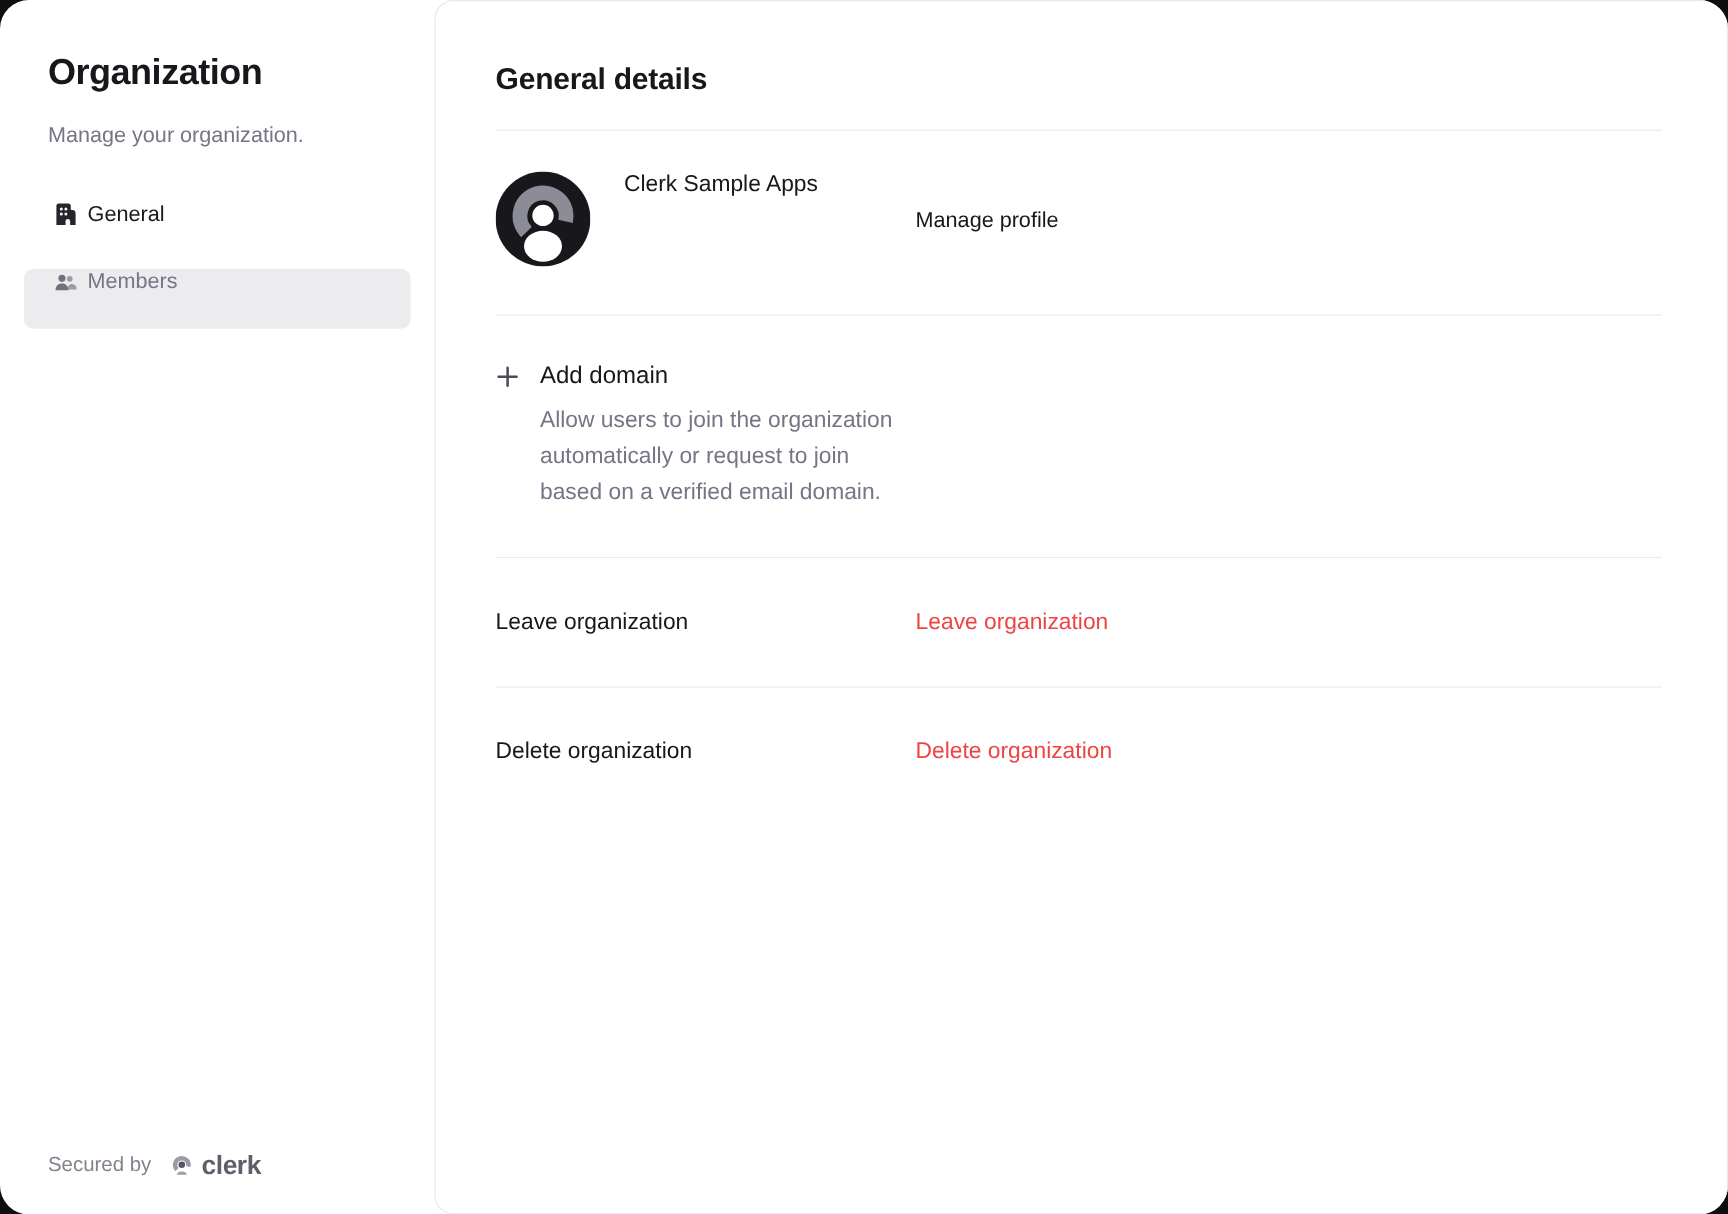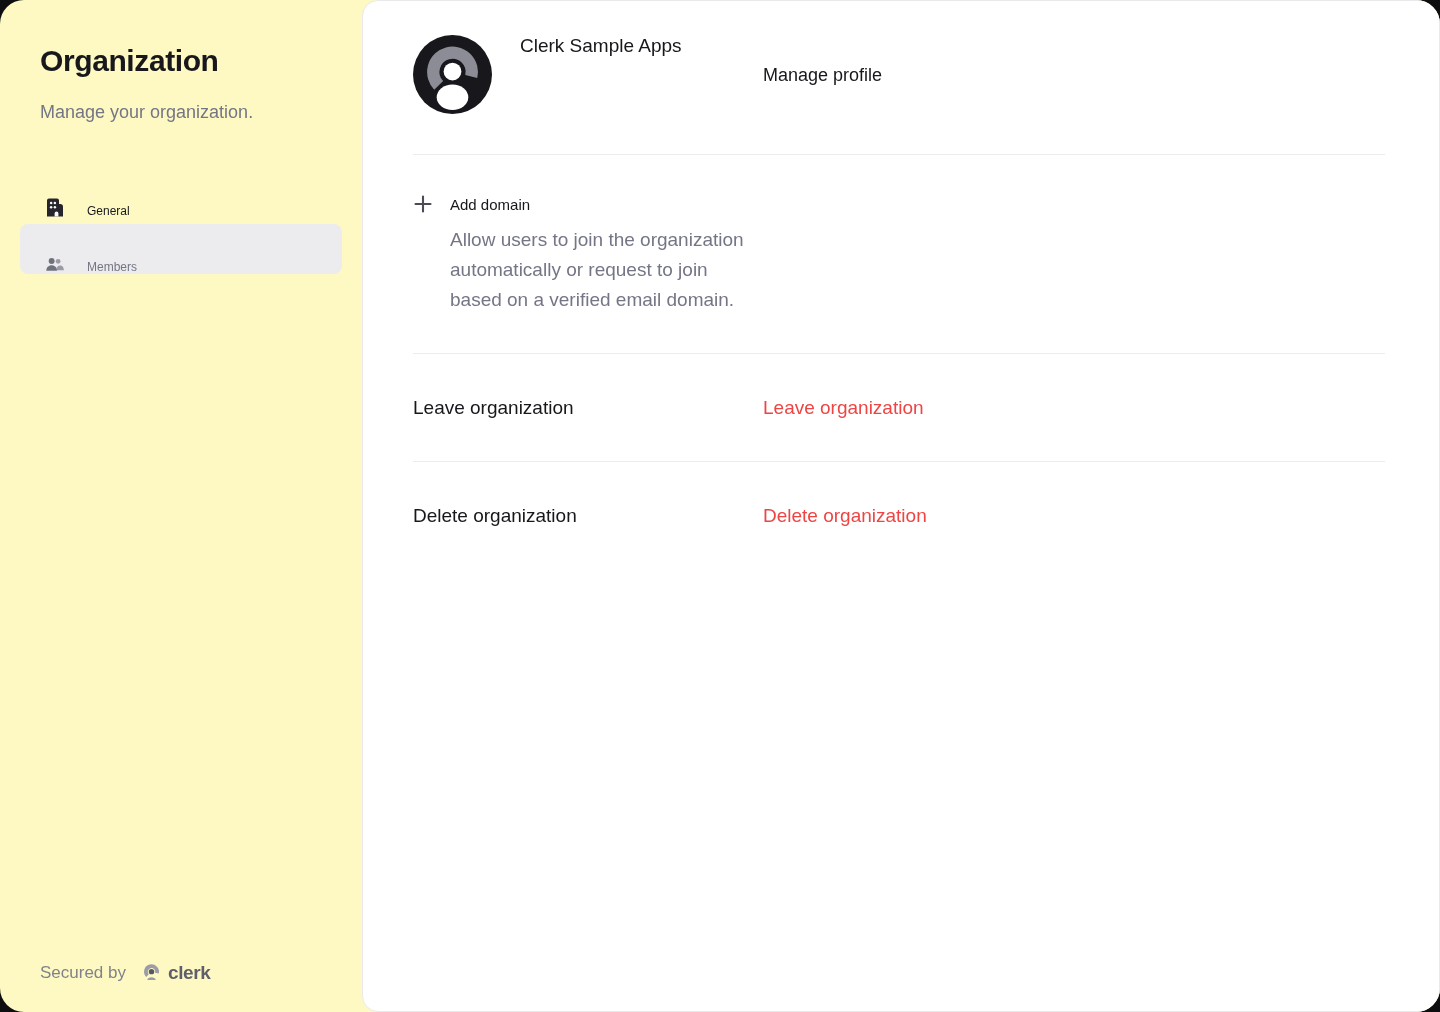--- a/index.html
+++ b/index.html
@@ -5,21 +5,21 @@
   * { box-sizing: border-box; margin: 0; padding: 0; }
   html, body {
     width: 1440px; height: 1012px;
     font-family: "Liberation Sans", sans-serif;
     background: #0e0e11;
     overflow: hidden;
   }
   .app-card {
     position: absolute; inset: 0;
     border-radius: 24px;
-    background: #fef9c3;
+    background: #ffffff;
     overflow: hidden;
   }
   
   .sidebar {
     position: absolute; left: 0; top: 0; bottom: 0; width: 362px;
     display: flex; flex-direction: column;
   }
   .sidebar-header { padding: 42px 40px 0 40px; }
   .sidebar-title {
     font-size: 30px; font-weight: 700; color: #17171c;
@@ -27,35 +27,35 @@
   }
   .sidebar-subtitle {
     margin-top: 20px; font-size: 18px; color: #747686; line-height: 24px;
   }
   .sidebar-nav {
     margin: 44px 20px 0 20px;
     display: flex; flex-direction: column; gap: 6px;
   }
   .nav-item {
     height: 50px; border-radius: 8px;
-    display: flex; align-items: flex-end; gap: 22px;
+    display: flex; align-items: flex-start; gap: 8px;
     padding-left: 24px;
-    font-size: 12px; color: #17171c;
+    font-size: 18px; color: #17171c;
     cursor: pointer;
   }
   .nav-item.selected { background: #ececee; color: #747686; }
   .nav-icon { width: 21px; height: 21px; display: inline-flex; align-items: center; justify-content: center; flex: 0 0 auto; }
   .sidebar-footer {
     margin-top: auto;
     padding: 0 40px 28px 40px;
     display: flex; align-items: center;
   }
   .secured-by { font-size: 17px; color: #81828c; }
   .brand-lockup { display: flex; align-items: center; gap: 5px; margin-left: 14px; cursor: pointer; }
-  .brand-word { font-size: 19px; font-weight: 600; color: #5e5f6a; letter-spacing: -0.4px; }
+  .brand-word { font-size: 22px; font-weight: 600; color: #5e5f6a; letter-spacing: -0.4px; }
   
   .main-panel {
     position: absolute; left: 362px; top: 0; right: 0; bottom: 0;
     background: #ffffff;
     border: 1px solid #e9e9ec;
     border-radius: 16px;
     padding: 0 54px 0 50px;
   }
   .panel-header {
     padding: 50px 0 27px 0;
@@ -79,21 +79,21 @@
   .org-avatar { width: 79px; height: 79px; flex: 0 0 auto; }
   .org-name { font-size: 19px; color: #17171c; }
   .row-action {
     font-size: 18px; color: #17171c; cursor: pointer;
     align-self: center; padding-top: 2px;
   }
   
   .row-domains { padding: 39px 0 38px 0; }
   .add-domain-btn {
     display: flex; align-items: center; gap: 17px;
-    font-size: 15px; color: #17171c; cursor: pointer;
+    font-size: 20px; color: #17171c; cursor: pointer;
   }
   .plus-icon { width: 20px; height: 20px; display: inline-flex; }
   .domain-desc {
     margin: 11px 0 0 37px;
     font-size: 19px; color: #747686; line-height: 30px;
     max-width: 540px;
   }
   
   .row-danger { padding: 43px 0 42px 0; }
   .danger-link { font-size: 19px; color: #ef4444; cursor: pointer; }
@@ -146,20 +146,23 @@
             <circle cx="40" cy="37" r="9.5" fill="#565763"></circle>
             <path d="M 25 66 a 15.5 13 0 0 1 30 0 z" fill="#9b9ca8"></path>
           </svg>
         </span>
         <span class="brand-word">clerk</span>
       </span>
     </div>
   </aside>
 
   <main class="main-panel">
+    <div class="panel-header">
+      <h2 class="panel-title">General details</h2>
+    </div>
 
     <section class="row row-profile">
       <div class="profile-cell">
         <span class="org-avatar">
           <svg width="79" height="79" viewBox="0 0 80 80">
             <defs>
                 <clipPath id="avclip">
                   <circle cx="40" cy="40" r="40"></circle>
                 </clipPath>
               </defs>

